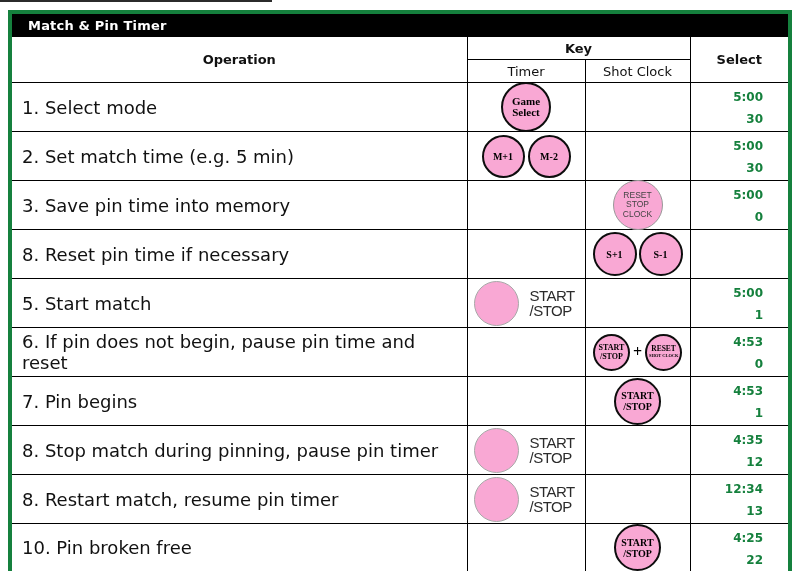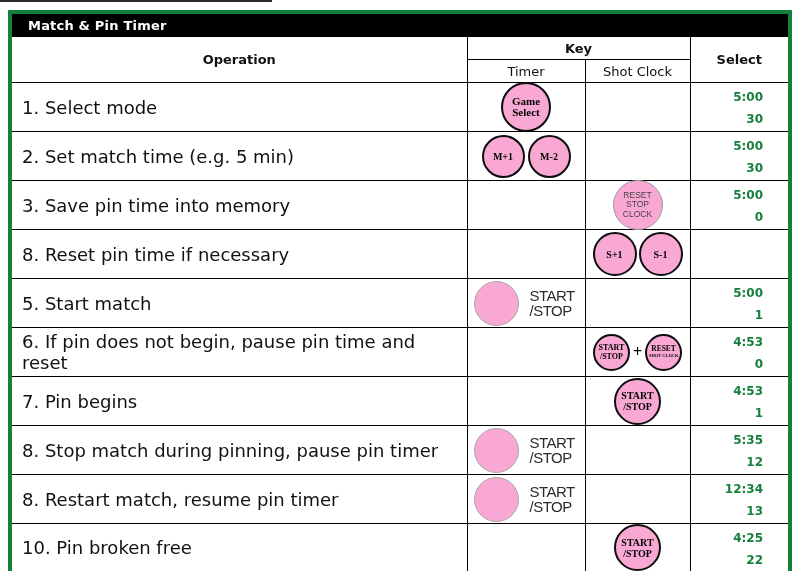--- a/index.html
+++ b/index.html
@@ -214,21 +214,21 @@
         <div class="kw left">
           <div class="c c-plain"></div>
           <div class="ss-label">
             <div>START</div>
             <div>/STOP</div>
           </div>
         </div>
       </td>
       <td class="kc"></td>
       <td class="disp">
-        <div>5:35</div>
+        <div>4:35</div>
         <div>12</div>
       </td>
     </tr>
 
     <tr class="data">
       <td class="op">8. Restart match, resume pin timer</td>
       <td class="kc">
         <div class="kw left">
           <div class="c c-plain"></div>
           <div class="ss-label">

